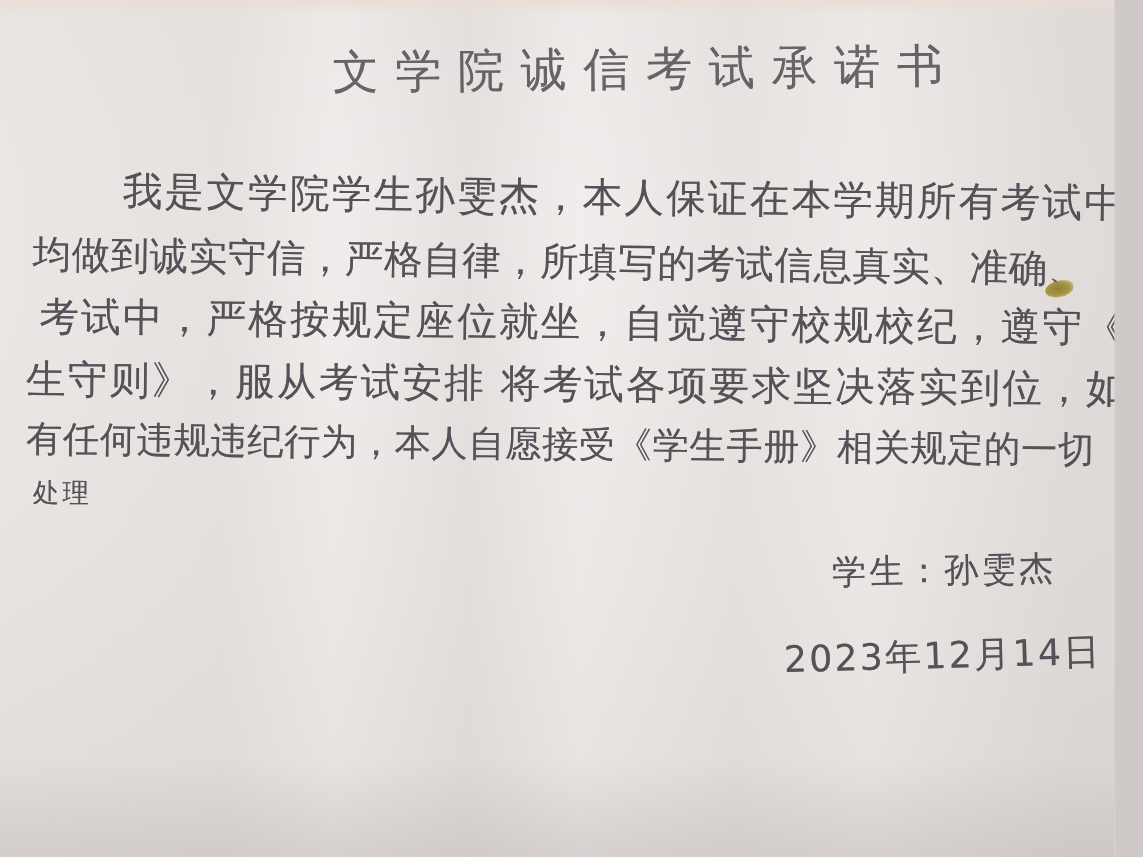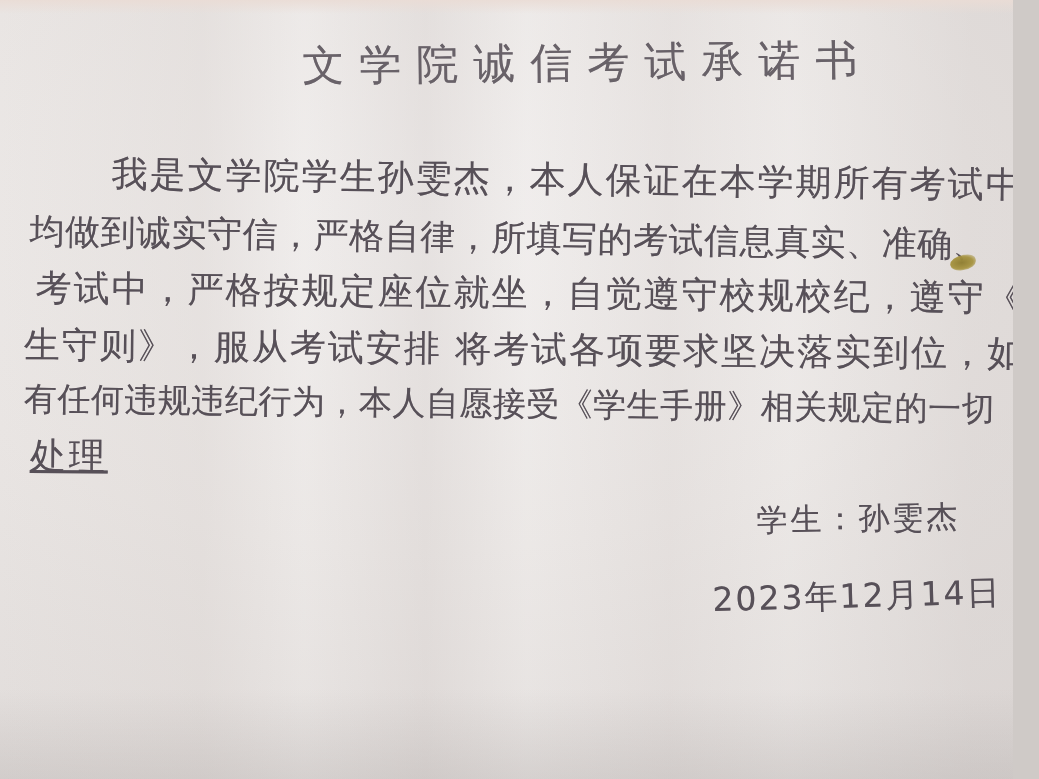--- a/index.html
+++ b/index.html
@@ -58,21 +58,21 @@
     font-weight: 400;
     letter-spacing: 15px;
     transform: rotate(-0.6deg);
     opacity: 0.88;
   }
   .l1 { left: 112px; top: 150px; font-size: 36px; letter-spacing: 2px; transform: rotate(0.7deg); }
   .l2 { left:  30px; top: 208px; font-size: 35px; letter-spacing: 0.5px; transform: rotate(0.8deg); }
   .l3 { left:  36px; top: 264px; font-size: 36px; letter-spacing: 2px; transform: rotate(0.6deg); }
   .l4 { left:  24px; top: 321px; font-size: 36px; letter-spacing: 2px; transform: rotate(0.5deg); }
   .l5 { left:  24px; top: 377px; font-size: 33px; letter-spacing: 0.5px; transform: rotate(0.6deg); }
-  .l6 { left:  30px; top: 432px; font-size: 36px; letter-spacing: 3px; transform: rotate(0.4deg); text-decoration: underline; }
+  .l6 { left:  30px; top: 432px; font-size: 24px; letter-spacing: 3px; transform: rotate(0.4deg); }
   .signature { left: 756px; top: 500px; font-size: 31px; letter-spacing: 3px; transform: rotate(-1.2deg); }
   .date      { left: 712px; top: 578px; font-size: 33px; letter-spacing: 2px; transform: rotate(-1.5deg); }
   .stain {
     position: absolute;
     left: 950px; top: 255px;
     width: 26px; height: 15px;
     background: radial-gradient(ellipse at 45% 50%, var(--stain) 0%, #a6933f 55%, rgba(166,147,63,0) 100%);
     border-radius: 60% 40% 55% 45%;
     transform: rotate(-8deg);
     opacity: 0.95;

